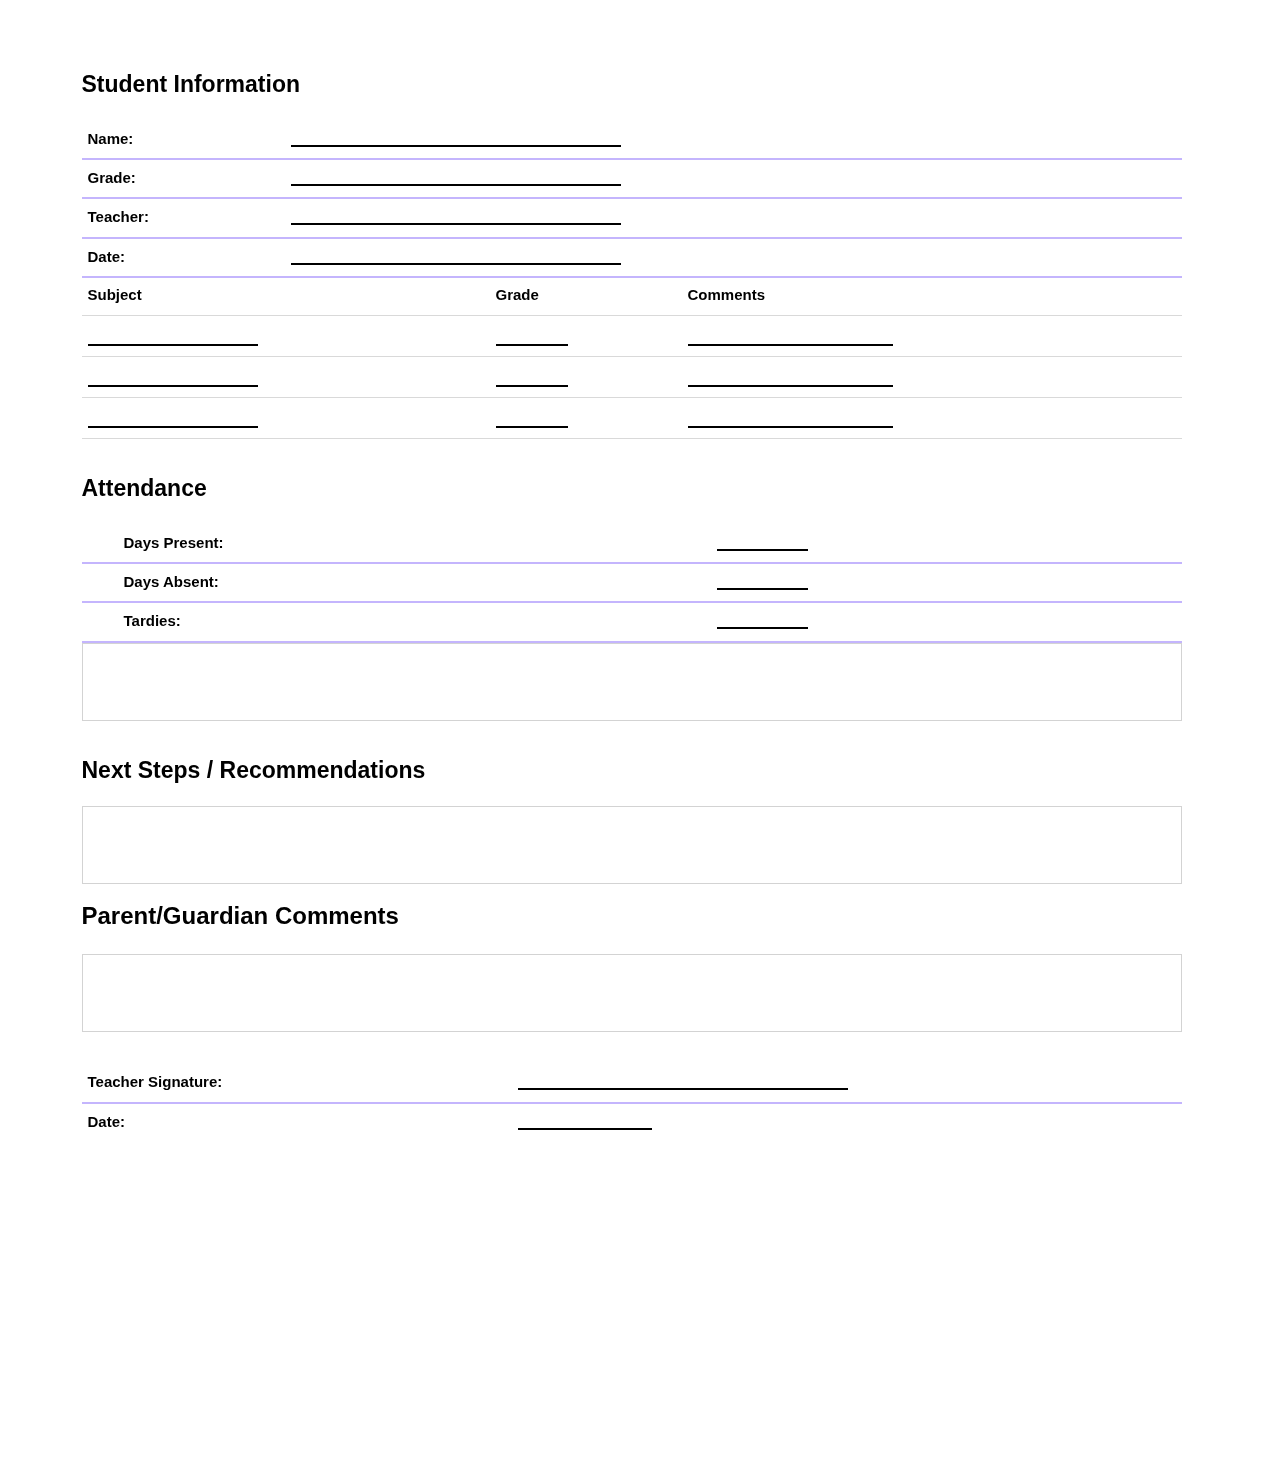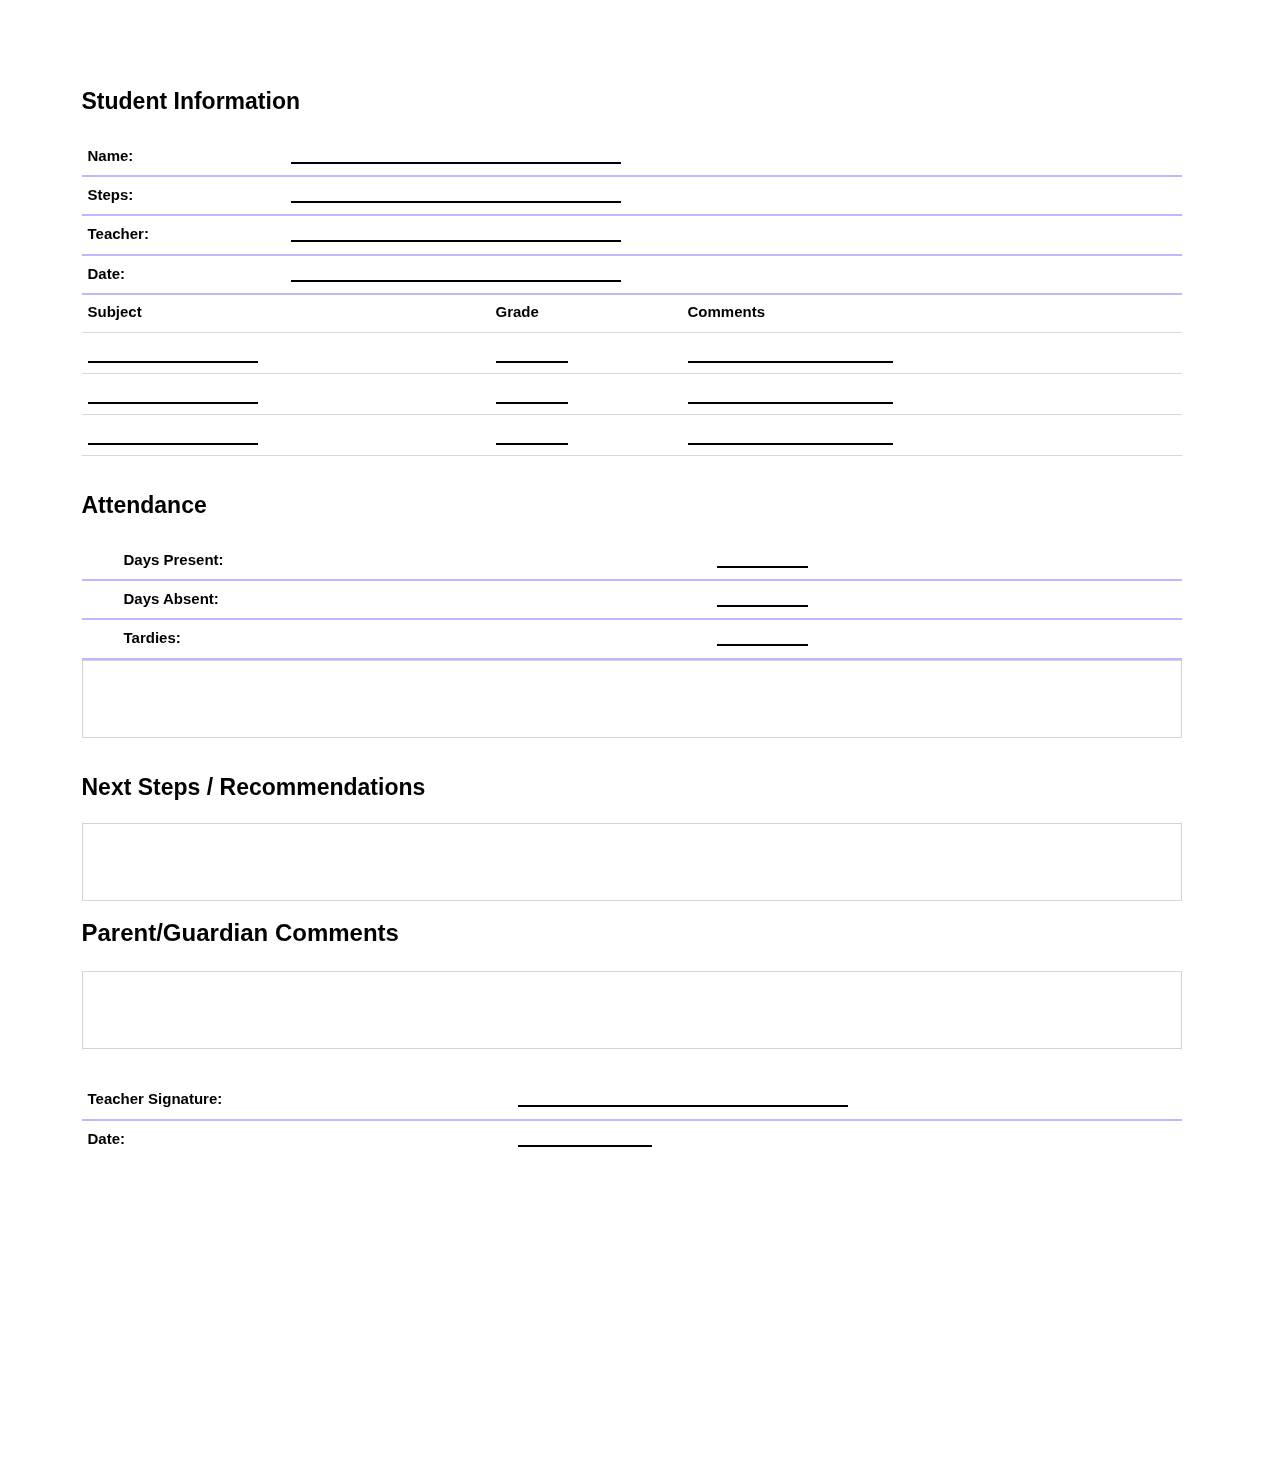--- a/index.html
+++ b/index.html
@@ -23,21 +23,21 @@
     font-weight: bold;
     margin: 0 0 16px 0;
   }
   h2.section-heading {
     font-size: 23px;
     line-height: 1.25;
     font-weight: bold;
     margin: 35px 0 22px 0;
   }
   h2.first {
-    margin-top: 17px;
+    margin-top: 0;
   }
   h3.sub-heading {
     font-size: 24px;
     line-height: 1.25;
     font-weight: bold;
     margin: 17px 0 23px 0;
   }
   .field-table { width: 100%; }
   .field-row {
     display: flex;
@@ -101,21 +101,21 @@
 <div class="page">
 
 
   <h2 class="section-heading first">Student Information</h2>
   <div class="field-table">
     <div class="field-row">
       <span class="label-col-si">Name:</span>
       <span class="blank w-330"></span>
     </div>
     <div class="field-row">
-      <span class="label-col-si">Steps:</span>
+      <span class="label-col-si">Grade:</span>
       <span class="blank w-330"></span>
     </div>
     <div class="field-row">
       <span class="label-col-si">Teacher:</span>
       <span class="blank w-330"></span>
     </div>
     <div class="field-row">
       <span class="label-col-si">Date:</span>
       <span class="blank w-330"></span>
     </div>

